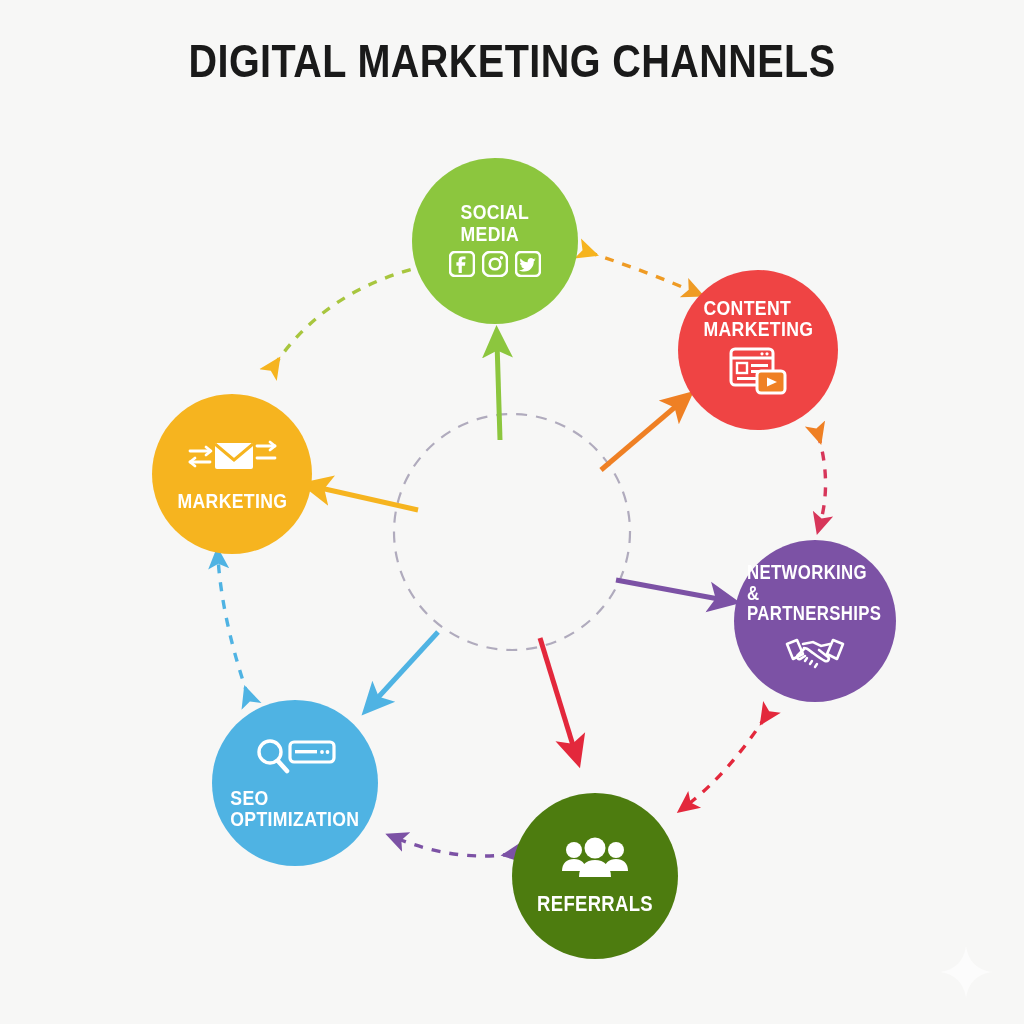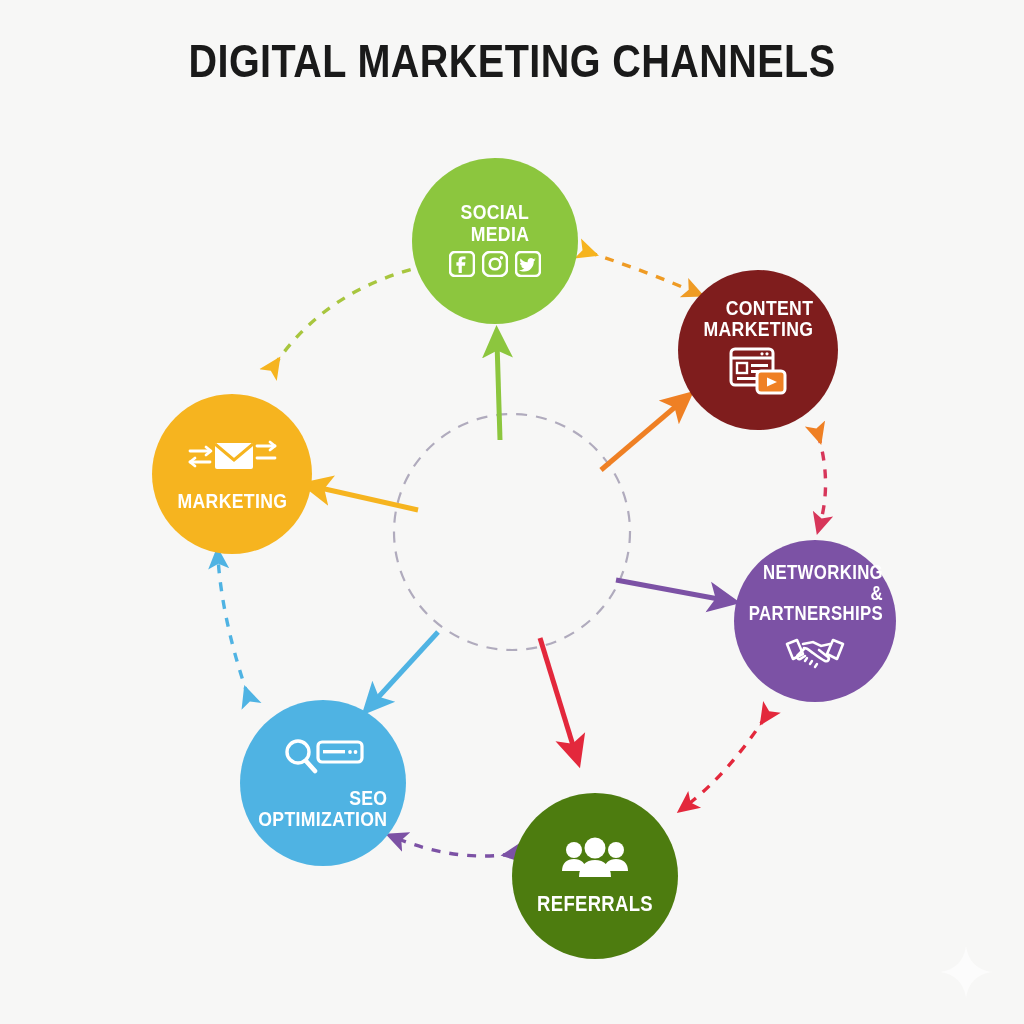--- a/index.html
+++ b/index.html
@@ -42,21 +42,21 @@
     height: 1024px;
   }
   .node {
     position: absolute;
     border-radius: 50%;
     display: flex;
     flex-direction: column;
     align-items: center;
     justify-content: center;
     color: #ffffff;
-    text-align: right;
+    text-align: left;
     box-sizing: border-box;
   }
   .node-label {
     font-family: "Liberation Sans", sans-serif;
     font-weight: bold;
     line-height: 1.02;
     letter-spacing: 0.4px;
     transform: scaleX(0.84);
     white-space: pre-line;
     color: #ffffff;
@@ -78,41 +78,41 @@
     width: 166px;
     height: 166px;
     background: #8cc63e;
   }
   #node-social .node-label { font-size: 21px; }
   #node-content {
     left: 678px;
     top: 270px;
     width: 160px;
     height: 160px;
-    background: #7f1d1d;
+    background: #ef4444;
   }
   #node-content .node-label { font-size: 21px; }
   #node-networking {
     left: 734px;
     top: 540px;
     width: 162px;
     height: 162px;
     background: #7c52a5;
   }
   #node-networking .node-label { font-size: 20px; }
   #node-referrals {
     left: 512px;
     top: 793px;
     width: 166px;
     height: 166px;
     background: #4d7c0f;
   }
   #node-referrals .node-label { font-size: 22px; margin-top: 4px; }
   #node-seo {
-    left: 240px;
+    left: 212px;
     top: 700px;
     width: 166px;
     height: 166px;
     background: #4fb3e3;
   }
   #node-seo .node-label { font-size: 21px; margin-top: 4px; }
   #node-email {
     left: 152px;
     top: 394px;
     width: 160px;

